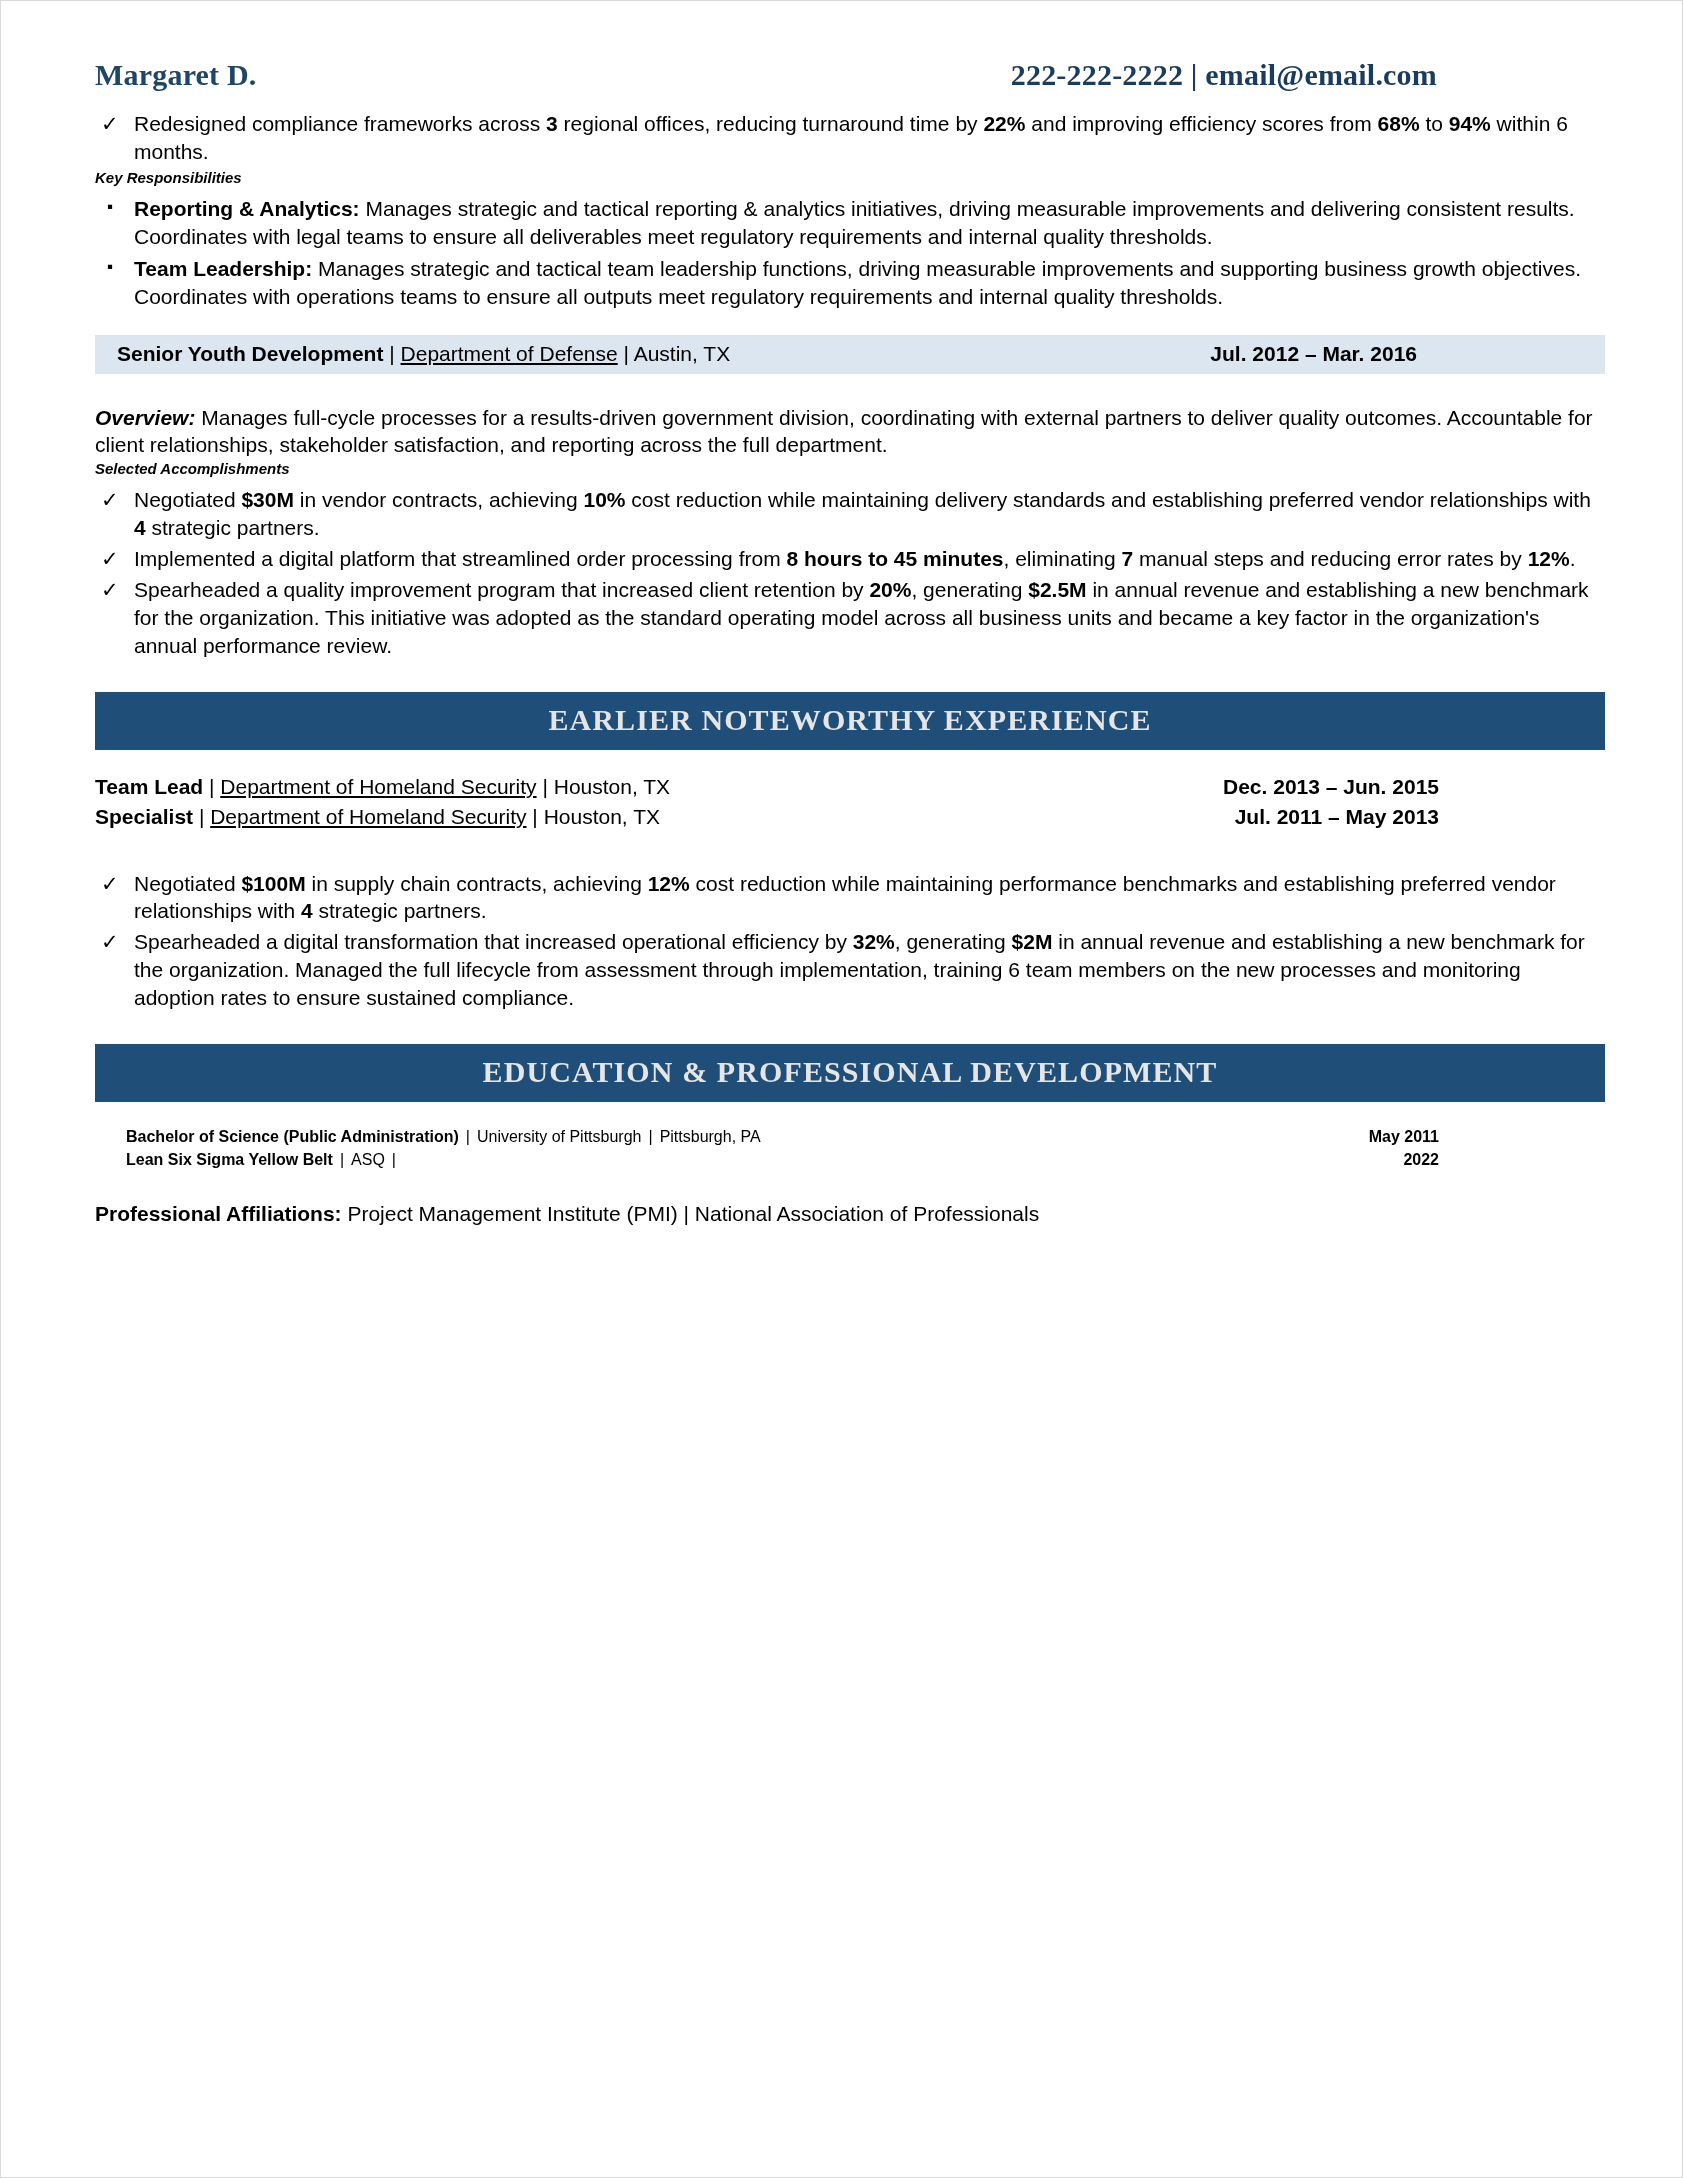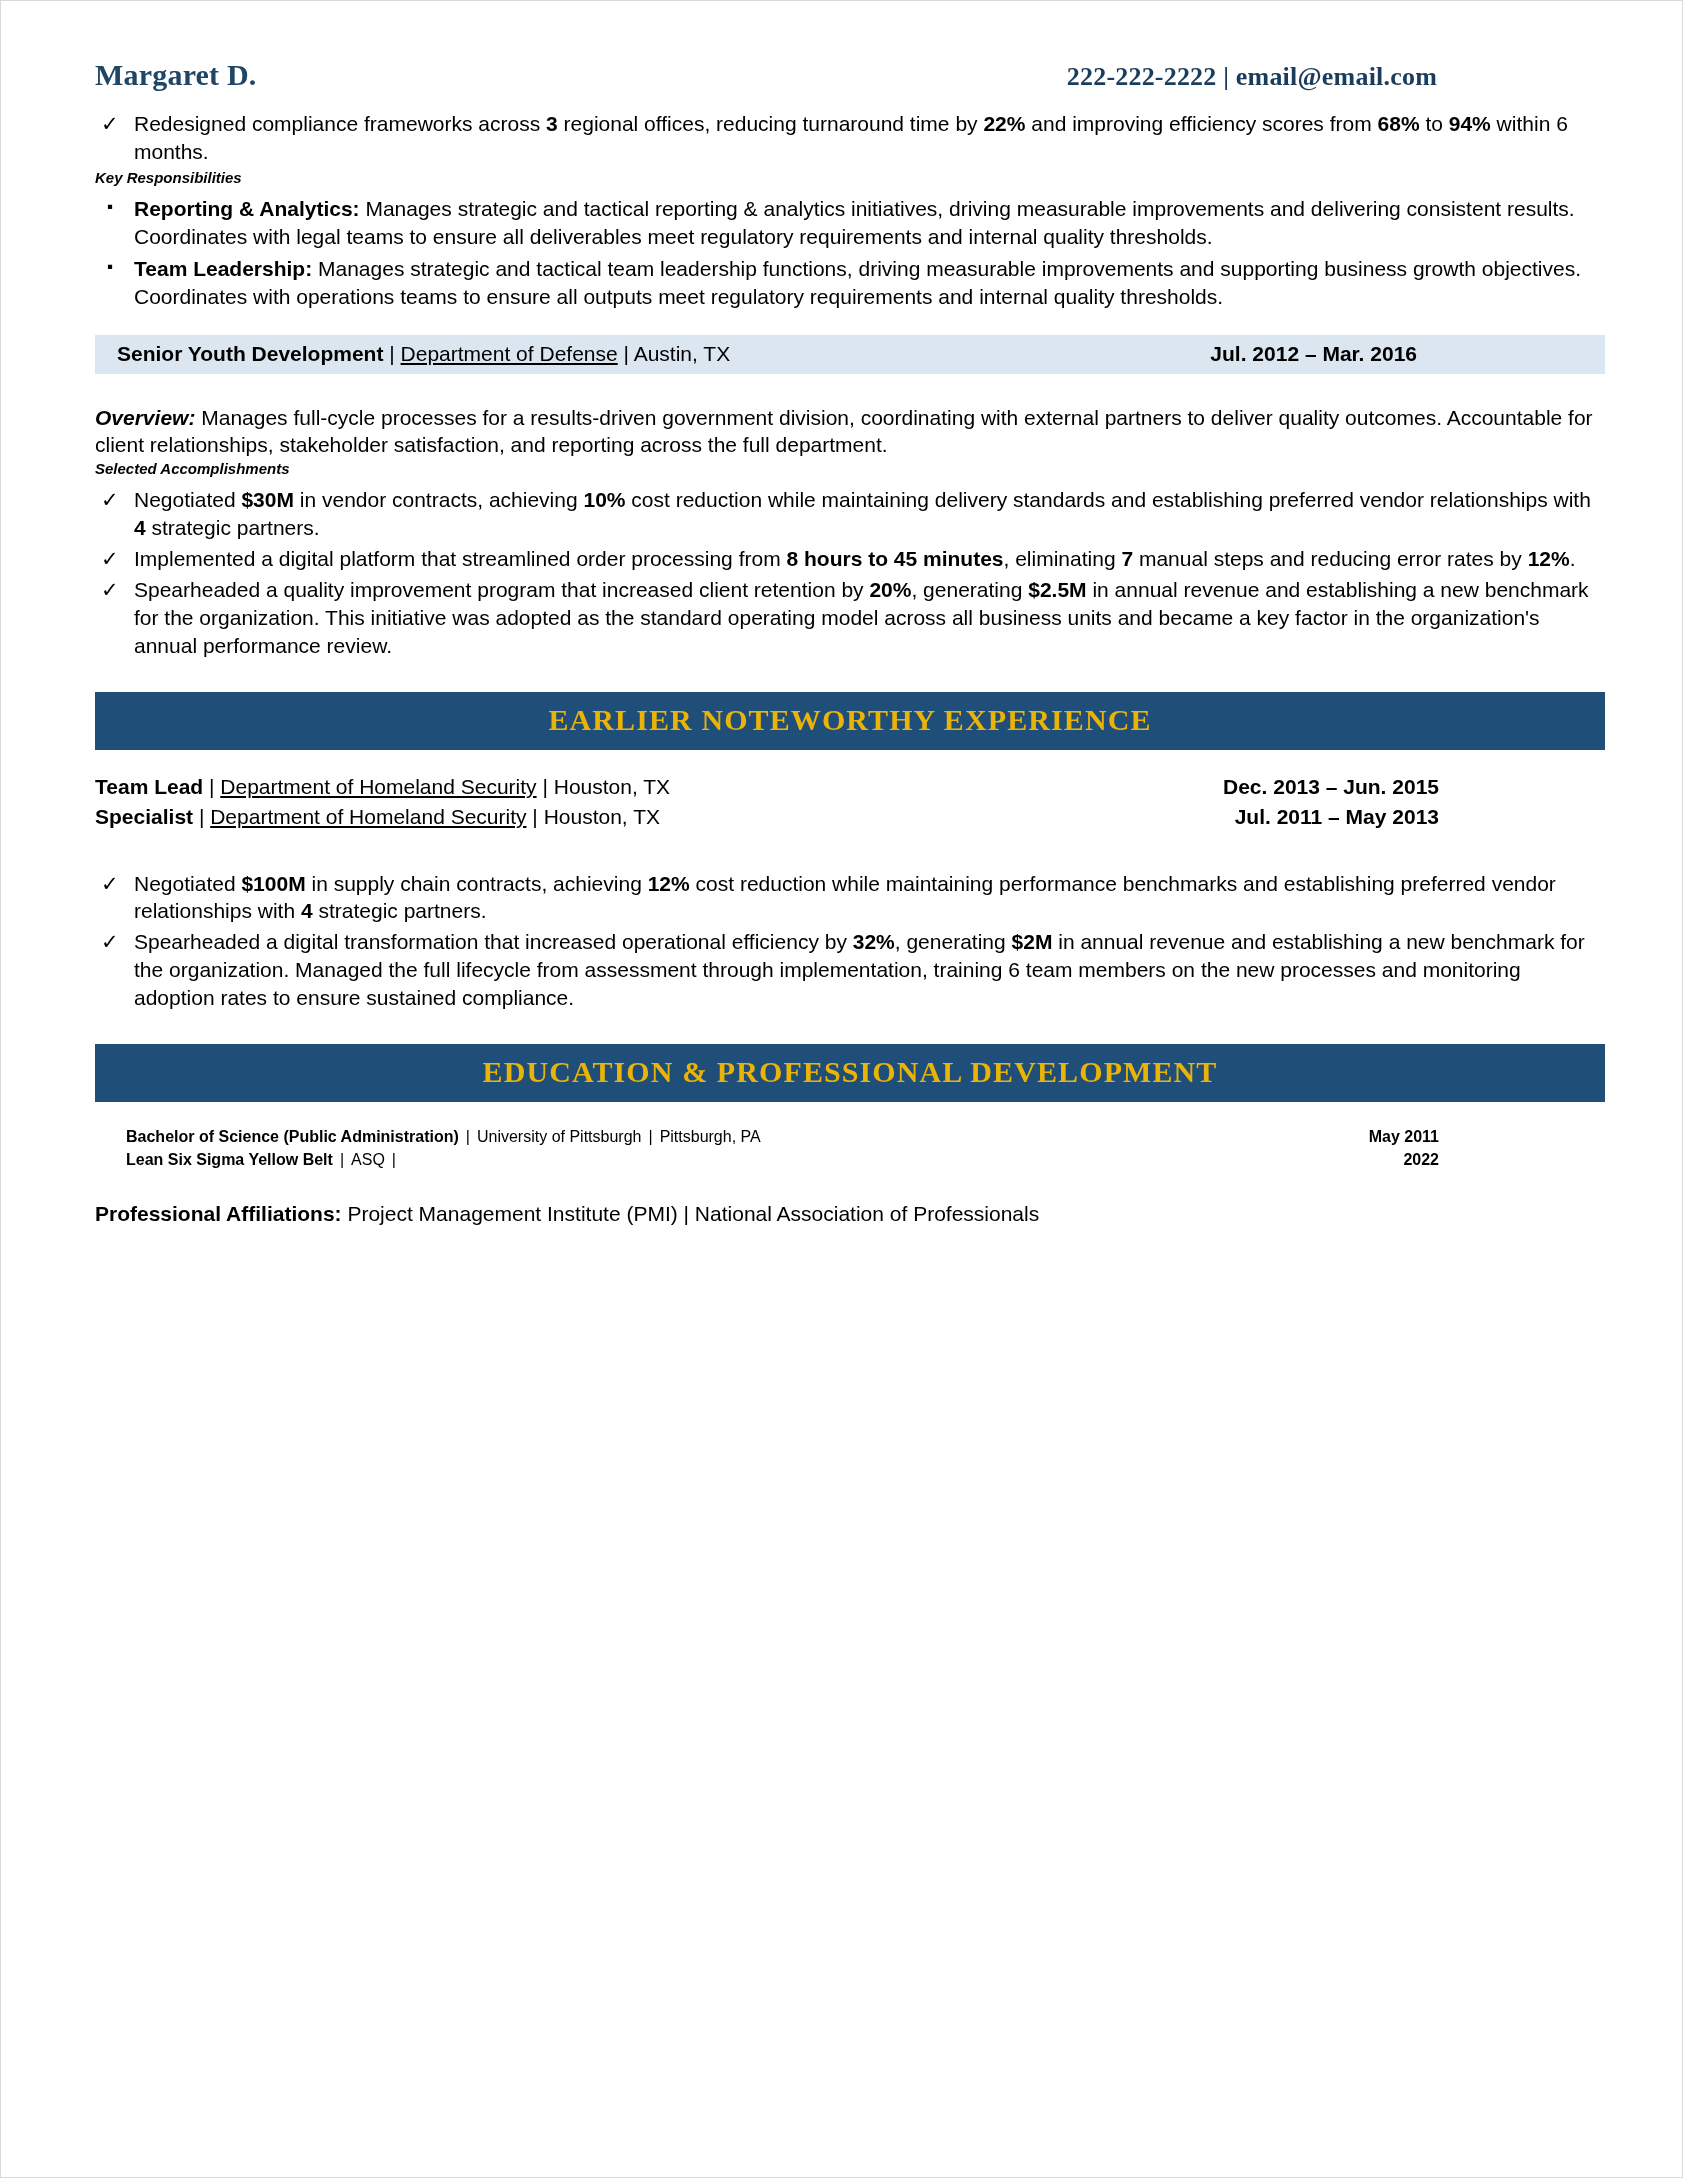--- a/index.html
+++ b/index.html
@@ -31,21 +31,21 @@
   .name {
     font-family: "Liberation Serif", serif;
     font-weight: bold;
     font-size: 30px;
     color: #1f4667;
     letter-spacing: 0.2px;
   }
   .contact {
     font-family: "Liberation Serif", serif;
     font-weight: bold;
-    font-size: 26px;
+    font-size: 30px;
     color: #1b3c5c;
     letter-spacing: 0.2px;
     margin-right: 150px;
   }
 
   
   .check-list { margin: 0; padding: 0; list-style: none; }
   .check-item {
     position: relative;
     padding-left: 39px;
@@ -102,21 +102,21 @@
   }
   .job-title { font-weight: bold; }
   .employer { text-decoration: underline; }
 
   .overview { margin: 30px 0 0 0; font-size: 21px; line-height: 1.33; }
   .overview .lbl { font-weight: bold; font-style: italic; }
 
   
   .section-bar {
     background: #1f4e79;
-    color: #eab308;
+    color: #e5e5e5;
     text-align: center;
     font-family: "Liberation Serif", serif;
     font-weight: bold;
     font-size: 30px;
     letter-spacing: 1.1px;
     padding: 11px 0 13px 0;
     margin: 32px 0 0 0;
   }
 
   

